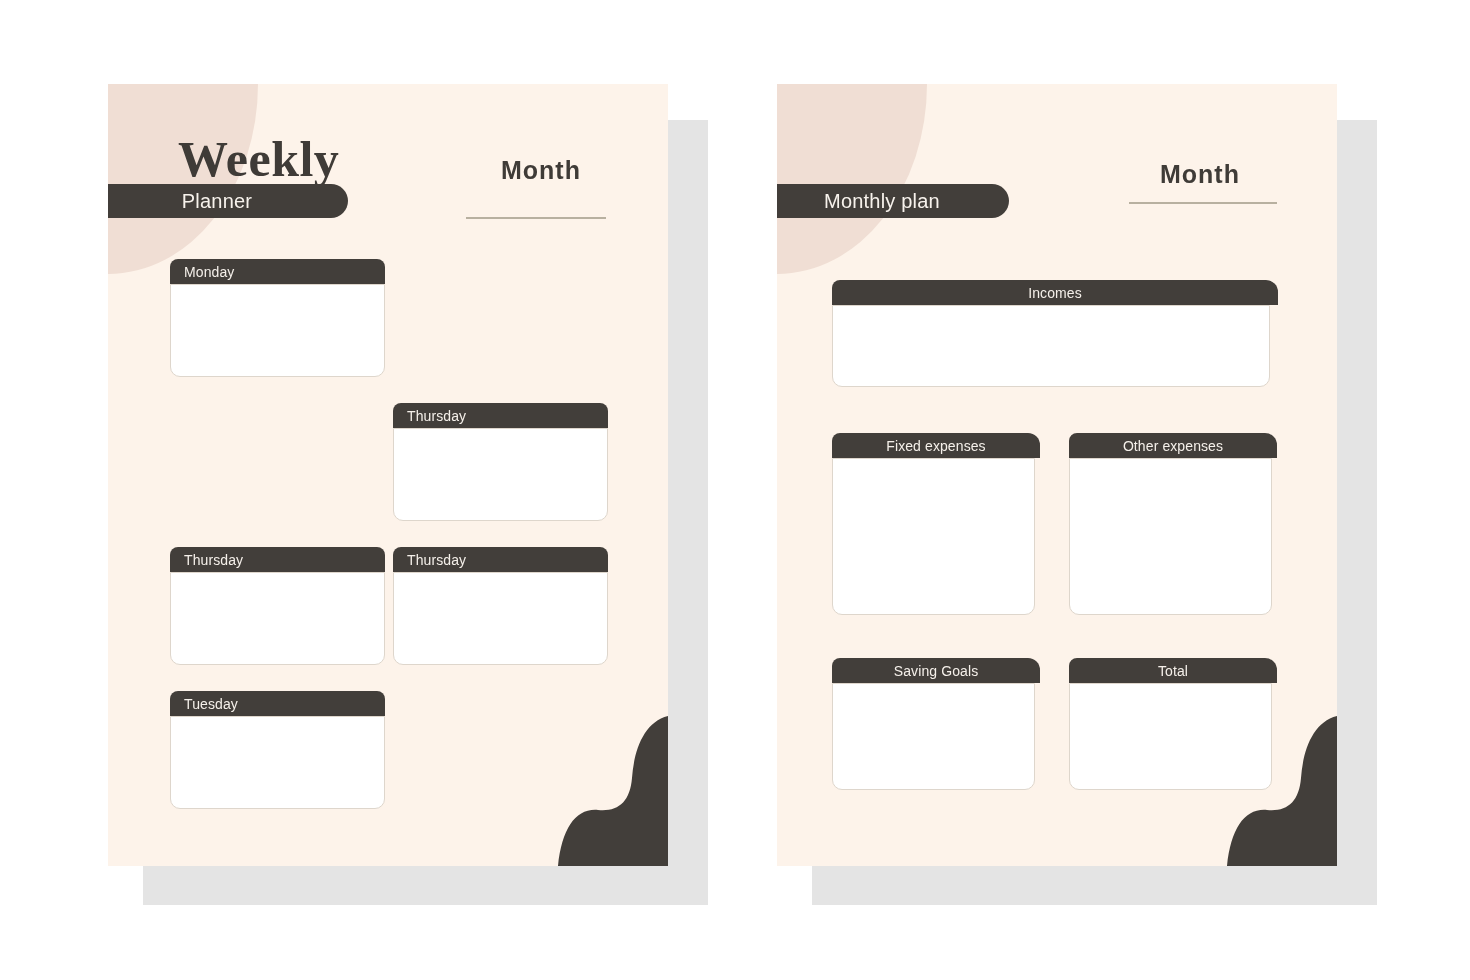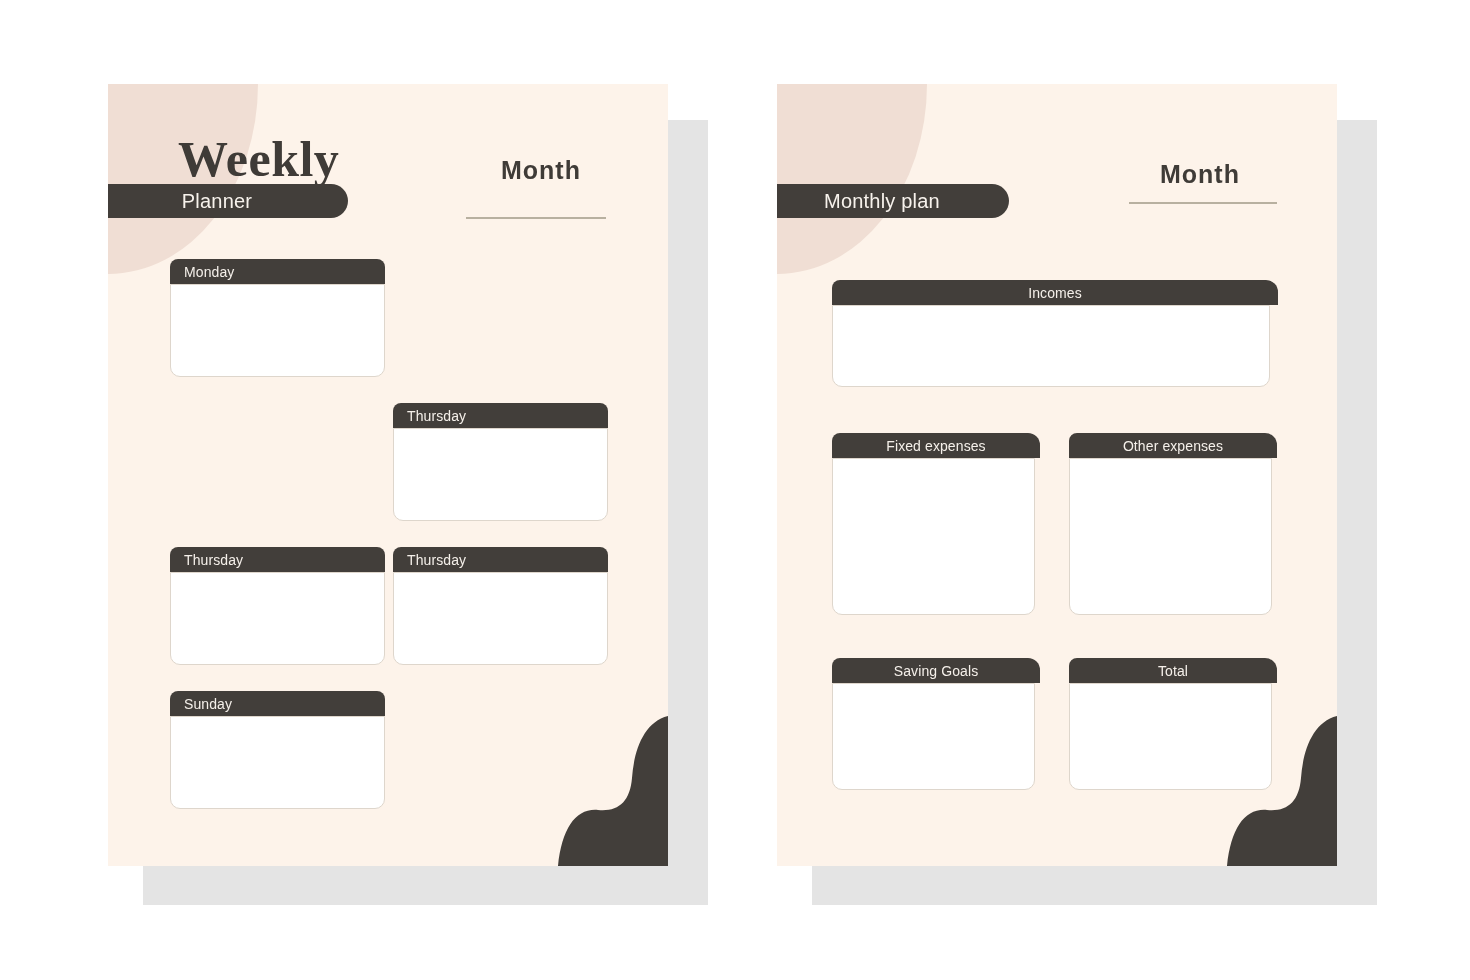--- a/index.html
+++ b/index.html
@@ -229,21 +229,21 @@
 
       <div class="card day-card" style="left:285px; top:463px; height:118px;">
         <div class="card-head align-left">
           <span>Thursday</span>
         </div>
         <div class="card-body" style="height:93px;"></div>
       </div>
 
       <div class="card day-card" style="left:62px; top:607px; height:118px;">
         <div class="card-head align-left">
-          <span>Sunday</span>
+          <span>Tuesday</span>
         </div>
         <div class="card-body" style="height:93px;"></div>
       </div>
 
 
     </div>
   </div>
 
   <div class="sheet-stack" id="monthly-stack">
 

